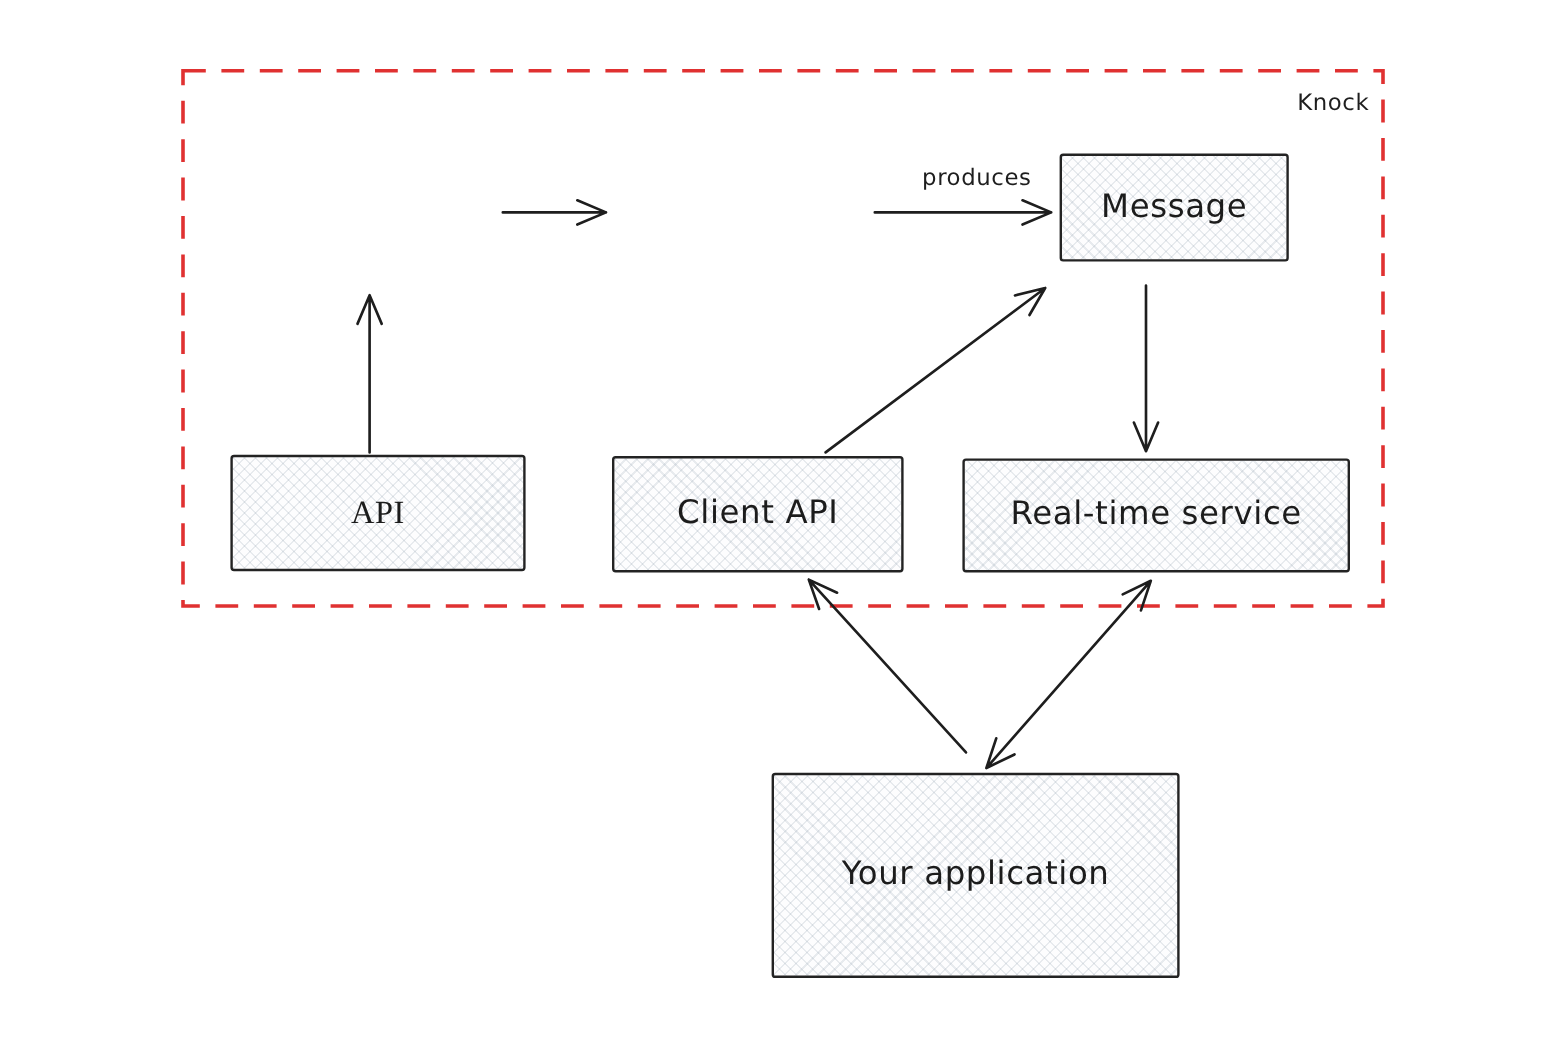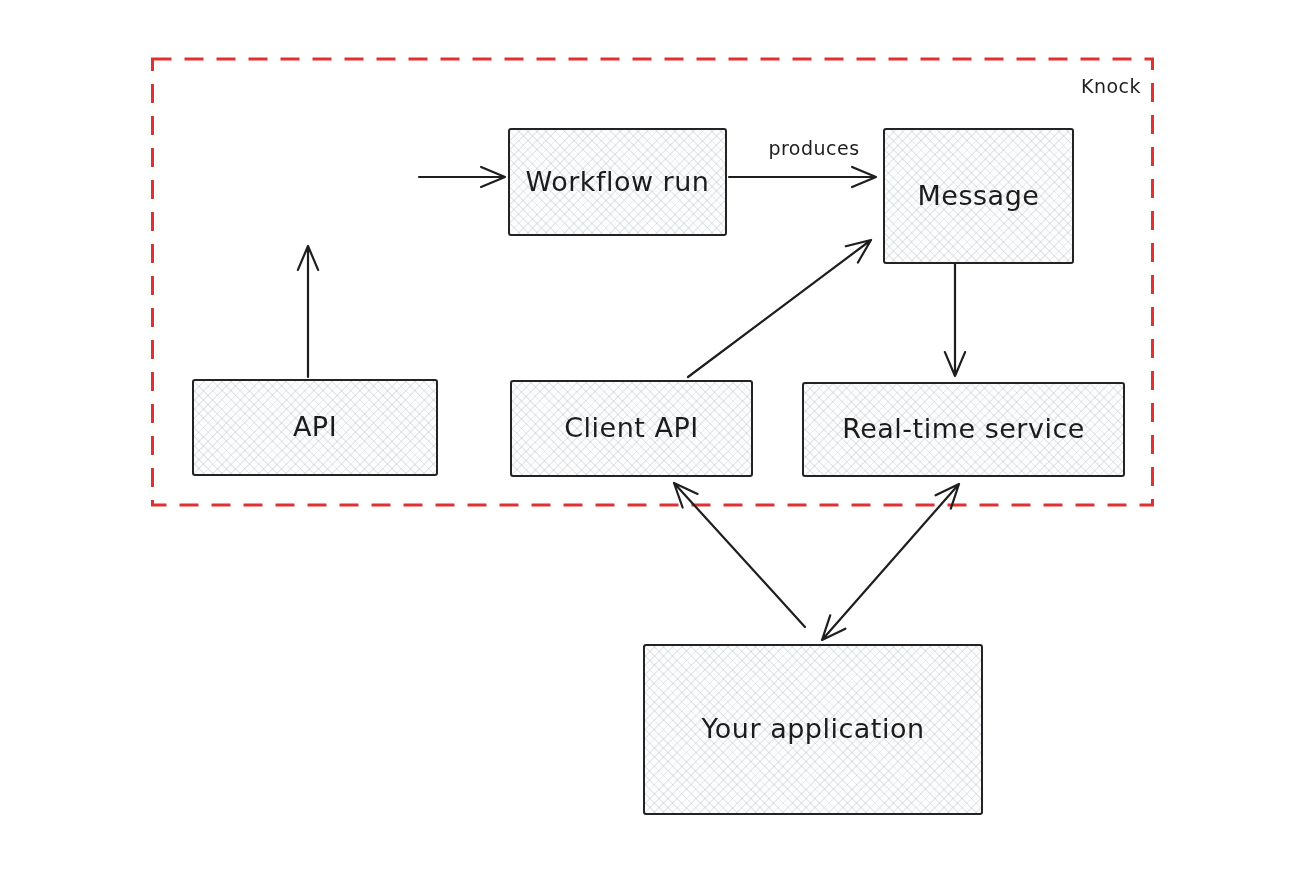--- a/index.html
+++ b/index.html
@@ -68,29 +68,26 @@
         <path d="M 729 177 L 876 177 M 852.1 187.1 L 876 177 L 852.1 166.9"></path>
         <path d="M 308 377 L 308 246 M 318.1 269.9 L 308 246 L 297.9 269.9"></path>
         <path d="M 688 377 L 871 240 M 857.9 262.5 L 871 240 L 845.8 246.2"></path>
         <path d="M 955 238 L 955 376 M 944.9 352.1 L 955 376 L 965.1 352.1"></path>
         <path d="M 805 627 L 674 483 M 697.6 493.9 L 674 483 L 682.6 507.5"></path>
         <path d="M 822 640 L 959 484 M 950.8 508.7 L 959 484 L 935.6 495.3 M 830.2 615.3 L 822 640 L 845.4 628.7"></path>
       </g>
   </svg>
 
 
-  <div class="node" style="left:508px; top:128px; width:219px; height:108px;">
-    <span class="node-label">Workflow run</span>
-  </div>
 
-  <div class="node" style="left:883px; top:128px; width:191px; height:136px;justify-content:center;">
+  <div class="node" style="left:883px; top:128px; width:191px; height:90px;justify-content:center;">
     <span class="node-label">Message</span>
   </div>
 
-  <div class="node" style="left:192px; top:379px; width:246px; height:97px;">
+  <div class="node" style="left:192px; top:379px; width:246px; height:97px;font-family:Liberation Serif, serif;">
     <span class="node-label">API</span>
   </div>
 
   <div class="node" style="left:510px; top:380px; width:243px; height:97px;">
     <span class="node-label">Client API</span>
   </div>
 
   <div class="node" style="left:802px; top:382px; width:323px; height:95px;">
     <span class="node-label">Real-time service</span>
   </div>

